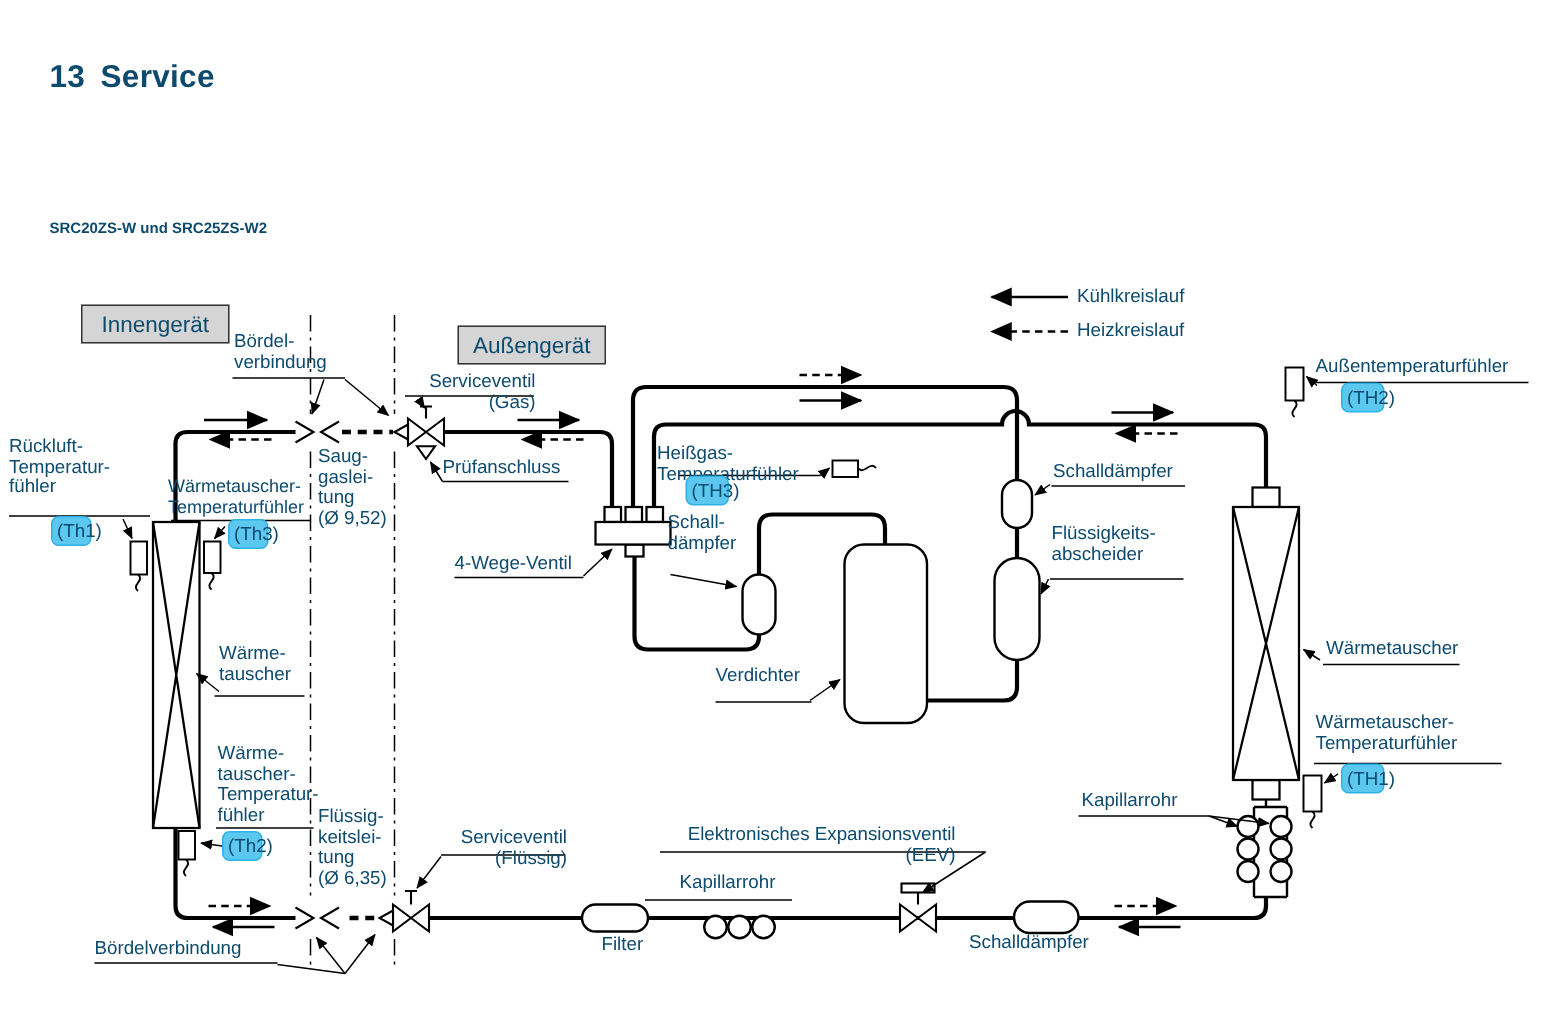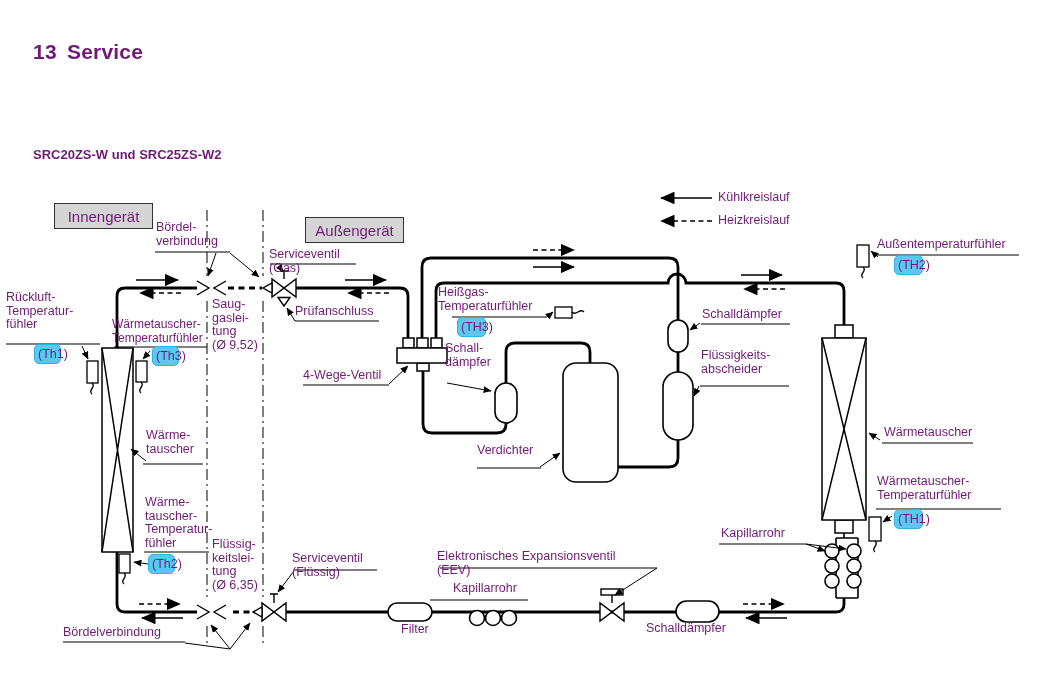--- a/index.html
+++ b/index.html
@@ -1,24 +1,24 @@
 <!DOCTYPE html>
 <html><head>
 <meta charset="utf-8">
 <style>
   html,body{margin:0;padding:0;background:#fff;}
   .page{position:relative;width:1041px;height:675px;background:#ffffff;overflow:hidden;
-        font-family:"Liberation Sans","DejaVu Sans",sans-serif;color:#701a75;}
+        font-family:"Liberation Sans","DejaVu Sans",sans-serif;color:#0c4a6e;}
   .h1{position:absolute;left:33px;top:40px;font-size:21px;font-weight:bold;letter-spacing:.2px;}
   .h1 .num{display:inline-block;width:34px;}
   .h2{position:absolute;left:33px;top:103px;font-size:17px;font-weight:bold;}
   .h2 .num{display:inline-block;width:75px;}
-  .h3{position:absolute;left:33px;top:147px;font-size:13px;font-weight:bold;}
+  .h3{position:absolute;left:33px;top:147px;font-size:10px;font-weight:bold;}
   .lbl{position:absolute;font-size:12.5px;line-height:13.5px;white-space:pre-line;}
-  .ctr{text-align:left;}
+  .ctr{text-align:right;}
   .zone{position:absolute;width:97px;height:24px;background:#d5d5d5;border:1.2px solid #333;
         font-size:15px;display:flex;align-items:center;justify-content:center;}
   .tag{position:absolute;font-size:12.5px;line-height:14px;z-index:2;padding:1px 2px;}
   .tag::before{content:"";position:absolute;left:-2px;top:-2px;bottom:-2px;width:74%;
         background:#5cc8f0;border:1px solid #2db2e6;border-radius:5px;z-index:-1;}
   svg{position:absolute;left:0;top:0;}
 </style>
 </head>
 <body>
 
@@ -228,21 +228,21 @@
   <div class="lbl" style="left:212px;top:298px;">Saug-
 gaslei-
 tung
 (Ø 9,52)</div>
   <div class="lbl" style="left:6px;top:291px;">Rückluft-
 Temperatur-
 fühler</div>
   <div class="lbl" style="left:112px;top:318px;font-size:12px;">Wärmetauscher-
 Temperaturfühler</div>
   <div class="lbl" style="left:303px;top:369px;">4-Wege-Ventil</div>
-  <div class="lbl" style="left:438px;top:286px;">Heißgas-
+  <div class="lbl" style="left:438px;top:296px;">Heißgas-
 Temperaturfühler</div>
   <div class="lbl" style="left:445px;top:342px;">Schall-
 dämpfer</div>
   <div class="lbl" style="left:477px;top:444px;">Verdichter</div>
   <div class="lbl" style="left:702px;top:308px;">Schalldämpfer</div>
   <div class="lbl" style="left:701px;top:349px;">Flüssigkeits-
 abscheider</div>
   <div class="lbl" style="left:877px;top:238px;">Außentemperaturfühler</div>
   <div class="lbl" style="left:884px;top:426px;">Wärmetauscher</div>
   <div class="lbl" style="left:877px;top:475px;">Wärmetauscher-

